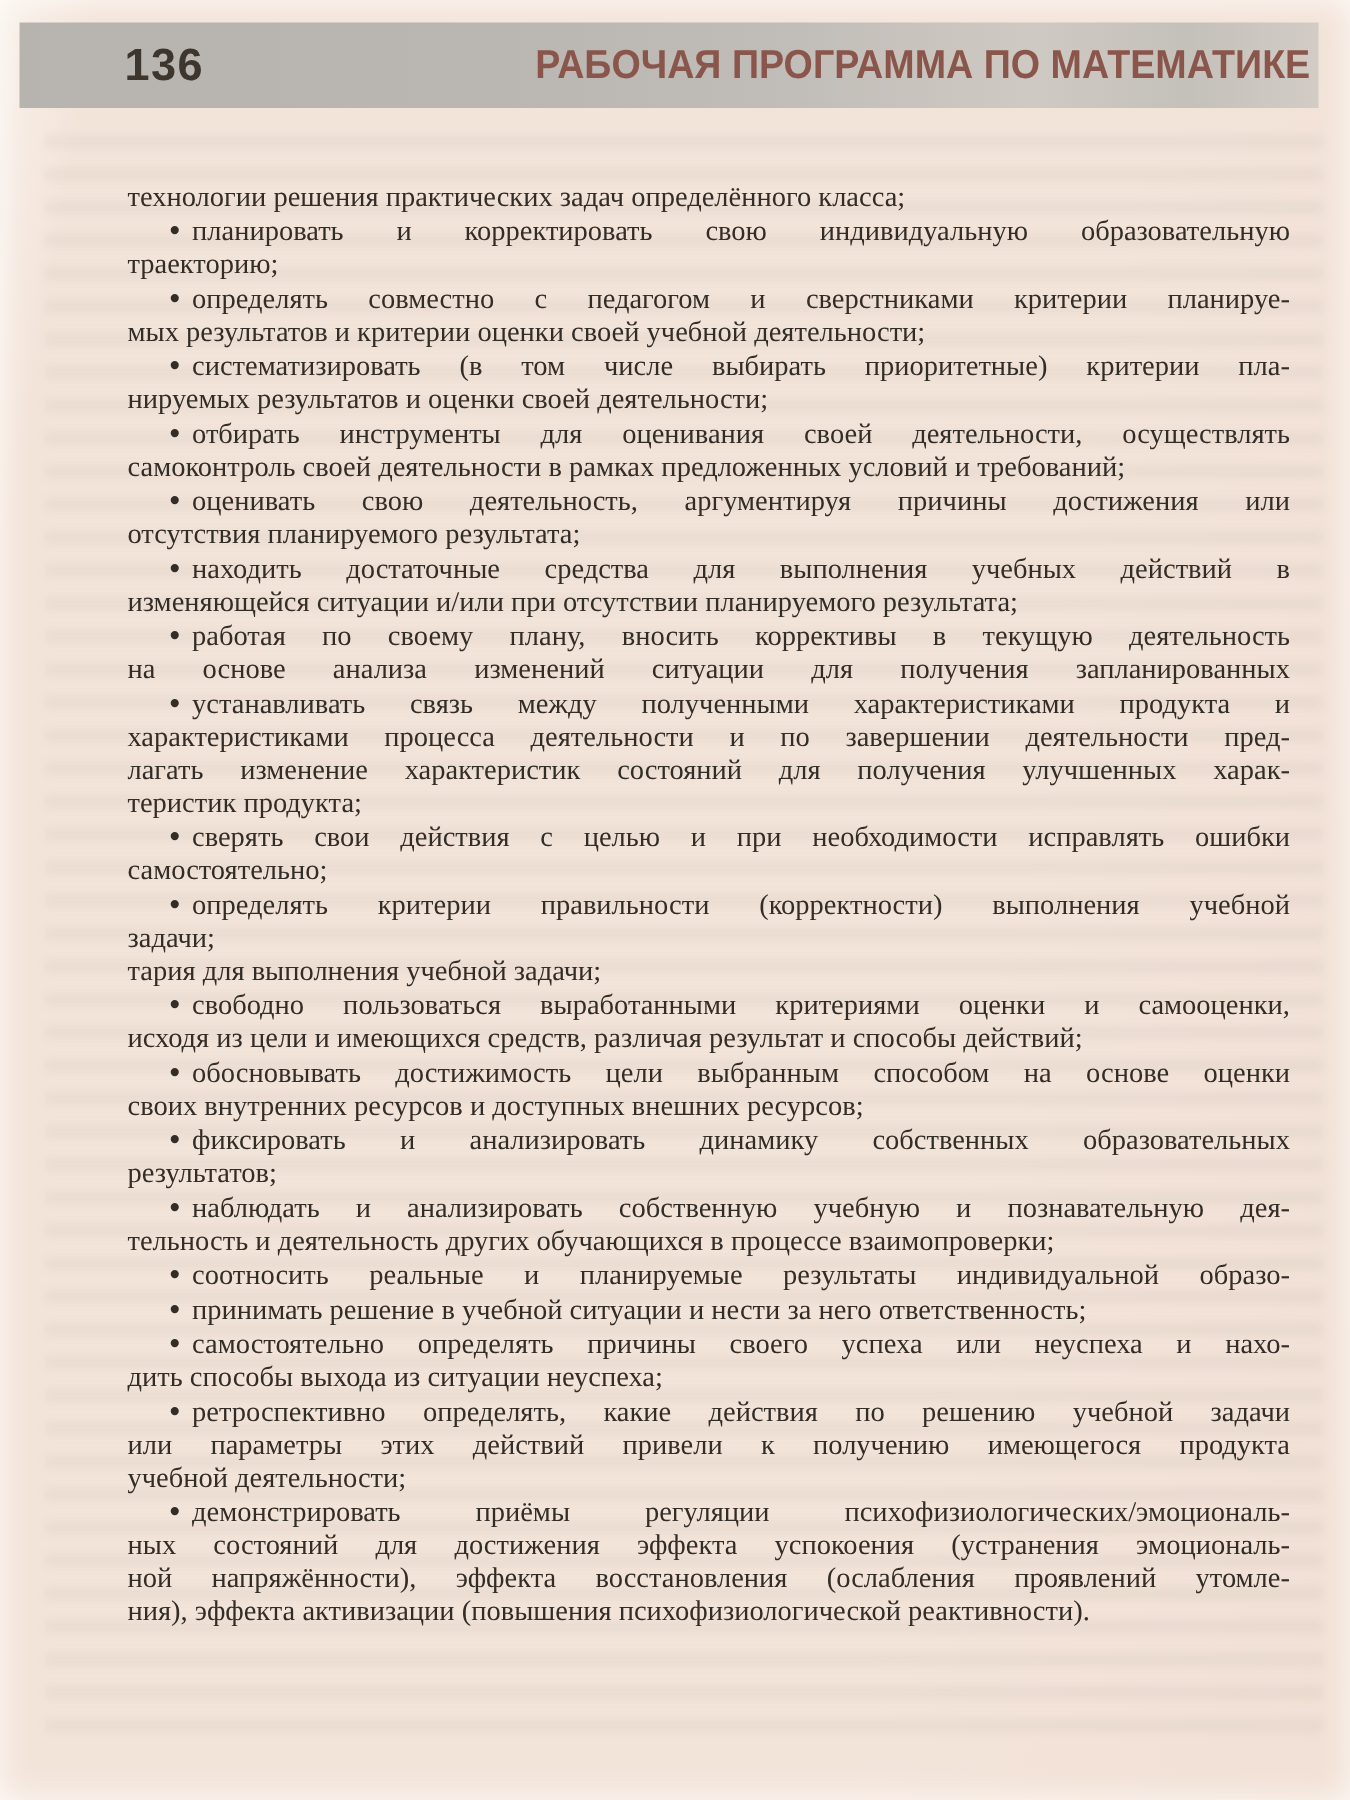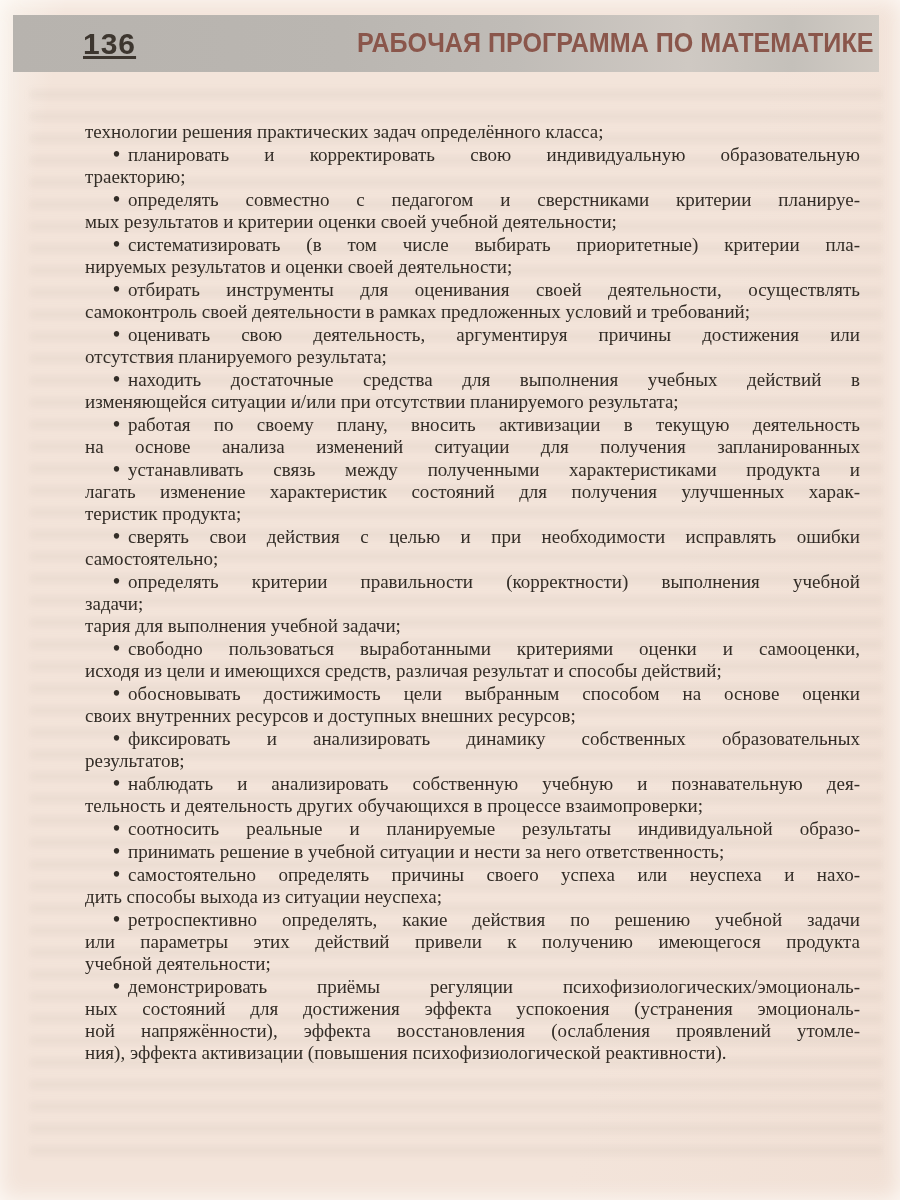--- a/index.html
+++ b/index.html
@@ -43,21 +43,20 @@
     display: flex;
     align-items: center;
   }
   .pagenum {
     margin-left: 70px;
     font-family: "Liberation Sans", "DejaVu Sans", sans-serif;
     font-weight: 800;
     font-size: 30px;
     letter-spacing: 1px;
     color: var(--page_number, #3d362f);
-    text-decoration: underline;
   }
   .title {
     margin-left: auto;
     margin-right: 6px;
     font-family: "Liberation Sans", "DejaVu Sans", sans-serif;
     font-weight: 800;
     font-size: 27px;
     white-space: nowrap;
     letter-spacing: 0px;
     transform: scaleX(0.93);
@@ -115,25 +114,26 @@
       </div>
       <div class="para">
         <div class="line first just"><span class="bullet">•</span><span>оценивать свою деятельность, аргументируя причины достижения или</span></div>
         <div class="line"><span>отсутствия планируемого результата;</span></div>
       </div>
       <div class="para">
         <div class="line first just"><span class="bullet">•</span><span>находить достаточные средства для выполнения учебных действий в</span></div>
         <div class="line"><span>изменяющейся ситуации и/или при отсутствии планируемого результата;</span></div>
       </div>
       <div class="para">
-        <div class="line first just"><span class="bullet">•</span><span>работая по своему плану, вносить активизации в текущую деятельность</span></div>
+        <div class="line first just"><span class="bullet">•</span><span>работая по своему плану, вносить коррективы в текущую деятельность</span></div>
         <div class="line just"><span>на основе анализа изменений ситуации для получения запланированных</span></div>
       </div>
       <div class="para">
         <div class="line first just"><span class="bullet">•</span><span>устанавливать связь между полученными характеристиками продукта и</span></div>
+        <div class="line just"><span>характеристиками процесса деятельности и по завершении деятельности пред-</span></div>
         <div class="line just"><span>лагать изменение характеристик состояний для получения улучшенных харак-</span></div>
         <div class="line"><span>теристик продукта;</span></div>
       </div>
       <div class="para">
         <div class="line first just"><span class="bullet">•</span><span>сверять свои действия с целью и при необходимости исправлять ошибки</span></div>
         <div class="line"><span>самостоятельно;</span></div>
       </div>
       <div class="para">
         <div class="line first just"><span class="bullet">•</span><span>определять критерии правильности (корректности) выполнения учебной</span></div>
         <div class="line"><span>задачи;</span></div>

